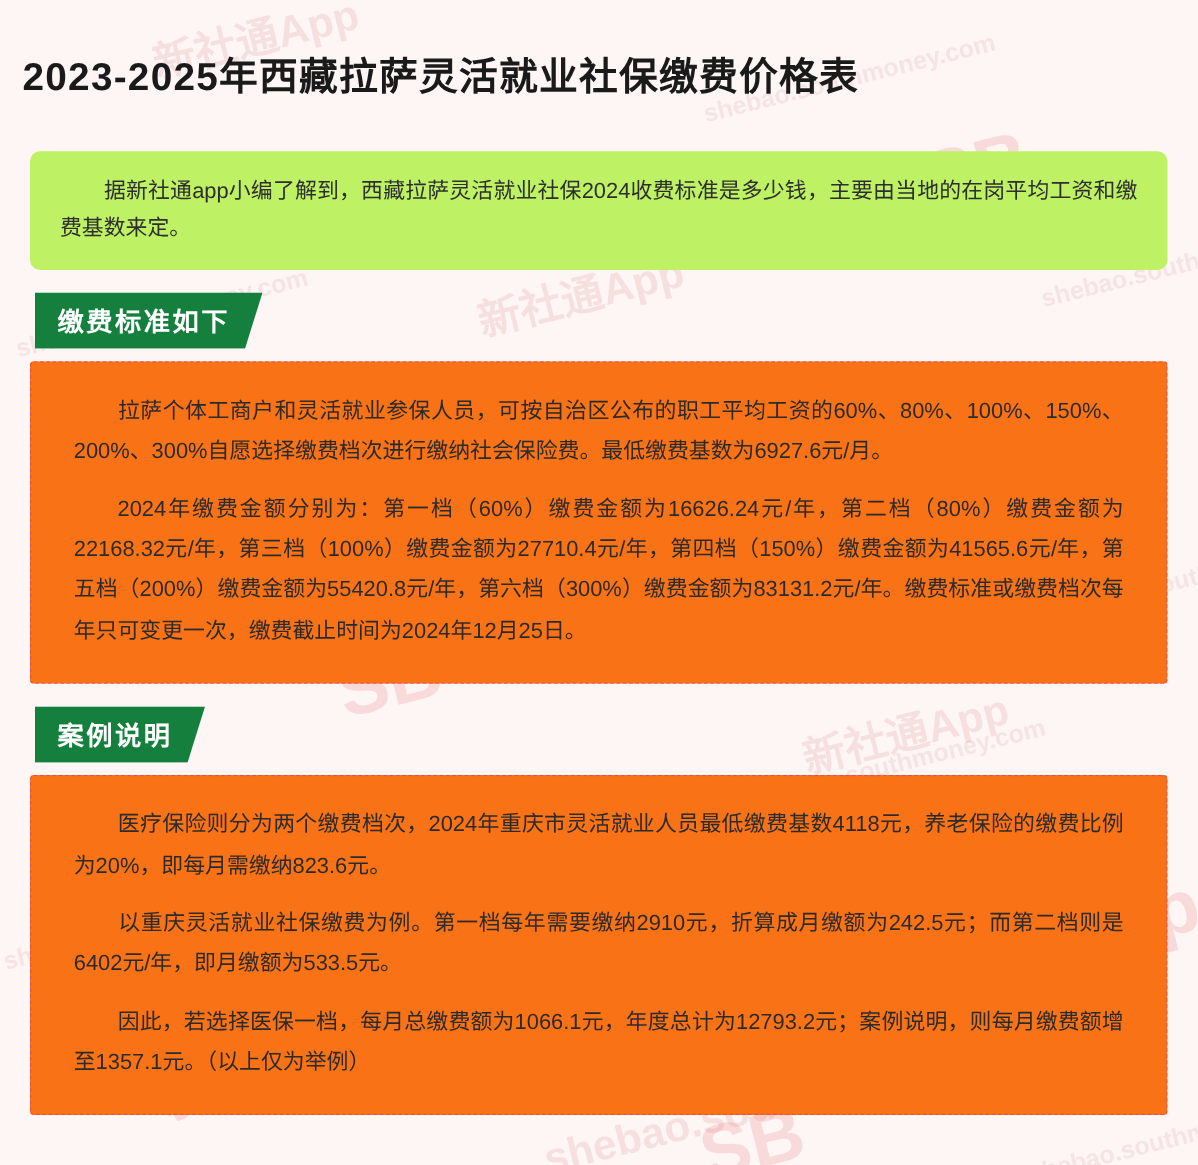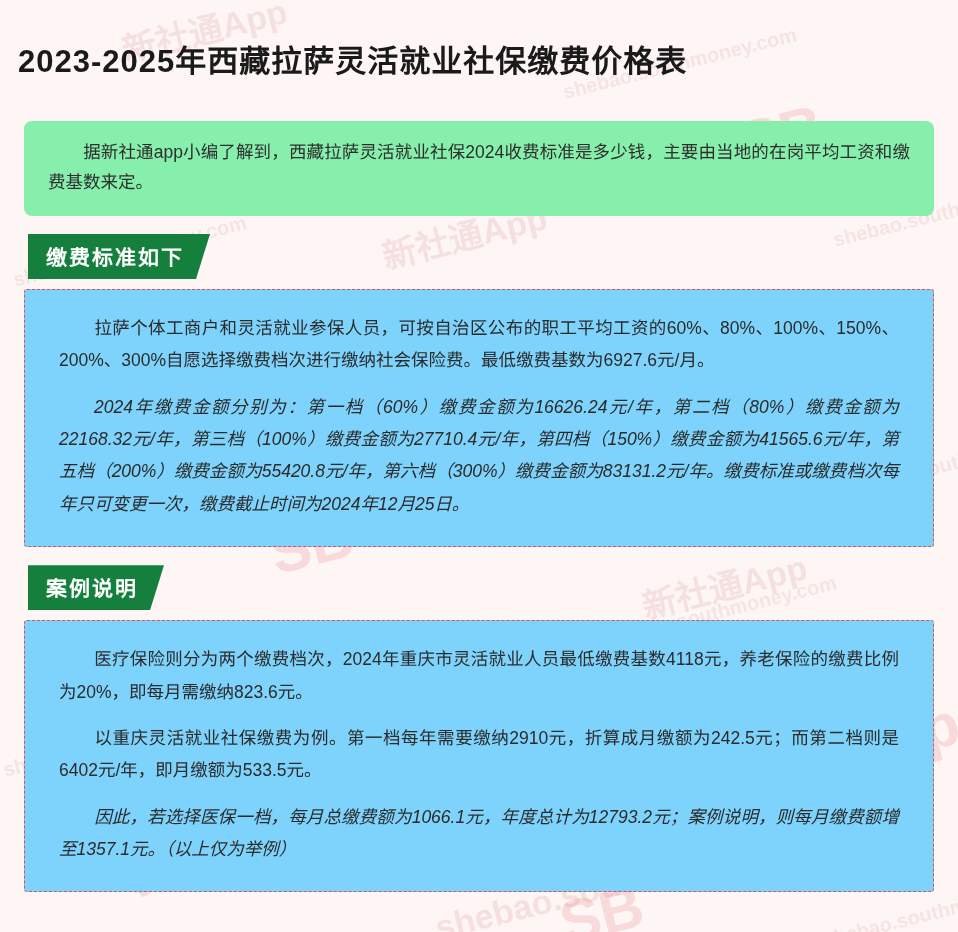--- a/index.html
+++ b/index.html
@@ -57,21 +57,21 @@
     text-align: left;
     font-size: 31px;
     font-weight: bold;
     color: #1a1a1a;
     letter-spacing: 1px;
     padding: 22px 0 20px 0;
     line-height: 1.2;
   }
 
   .intro {
-    background: #86efac;
+    background: #bef264;
     border-radius: 8px;
     margin: 0 6px 18px 6px;
     padding: 16px 24px 18px 24px;
     font-size: 17.5px;
     line-height: 1.75;
     color: #2e2e2e;
     text-align: justify;
   }
   .intro .indent { display: inline-block; width: 2em; }
 
@@ -86,34 +86,34 @@
     letter-spacing: 2px;
     padding: 7px 26px 8px 18px;
     position: relative;
     margin-left: 4px;
     margin-bottom: 10px;
     clip-path: polygon(0 0, 100% 0, calc(100% - 14px) 100%, 0 100%);
   }
 
   .dashed-box {
     border: 1.5px dashed #e0504c;
-    background: #7dd3fc;
+    background: #f97316;
     border-radius: 3px;
     padding: 22px 34px 26px 34px;
     box-sizing: border-box;
   }
 
   .para {
     font-size: 17.5px;
     line-height: 1.85;
     color: #2b2b2b;
     margin: 0 0 14px 0;
     text-align: justify;
   }
-  .para:last-child { margin-bottom: 0; font-style: italic; }
+  .para:last-child { margin-bottom: 0; }
   .para .indent { display: inline-block; width: 2em; }
 
   .footer-note {
     text-align: center;
     font-size: 16px;
     color: #9b9b9b;
     padding: 26px 0 14px 0;
     letter-spacing: 0.5px;
   }
 </style>

